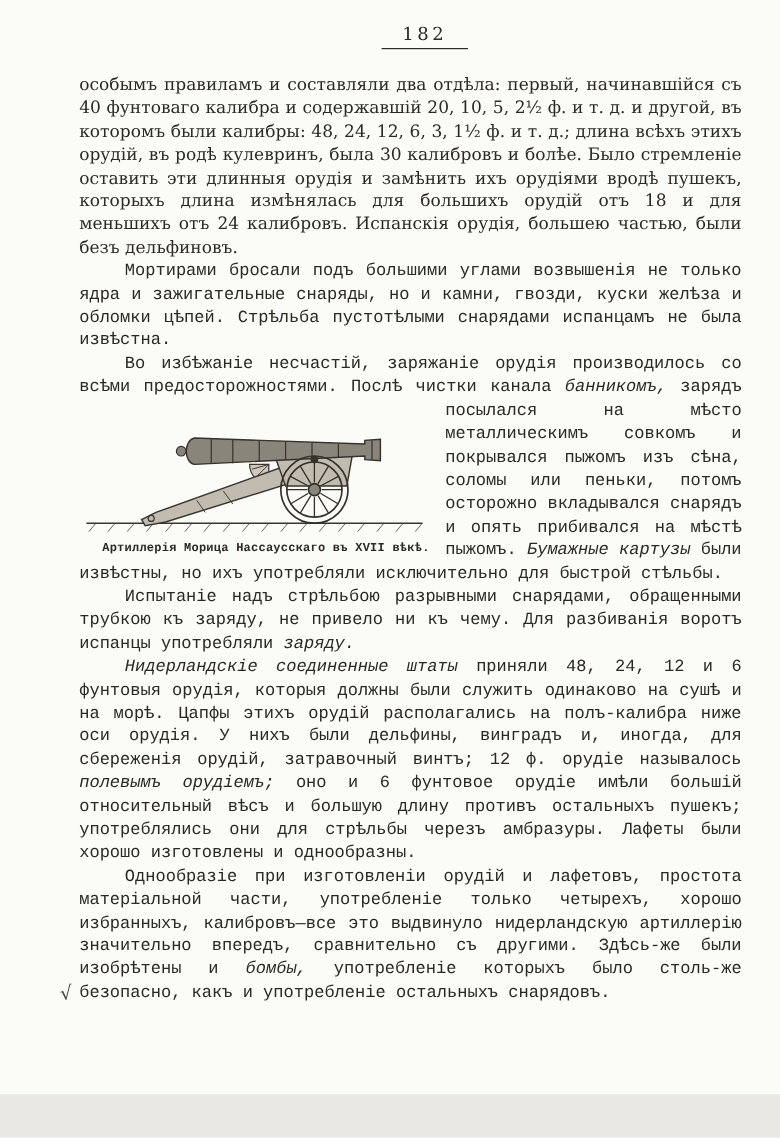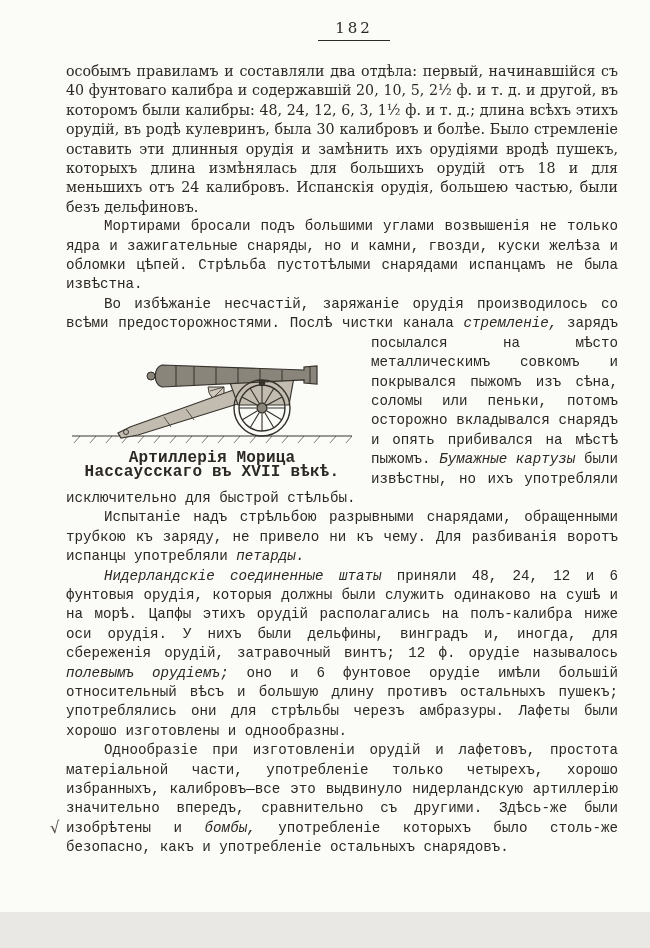--- a/index.html
+++ b/index.html
@@ -49,22 +49,22 @@
 
   .figure {
     float: left;
     width: 292px;
     margin: 3px 13px 4px 0;
     text-indent: 0;
   }
   .figure .art { display: block; }
   .figure .caption {
     display: block;
-    text-align: center;
-    font-size: 16px;
+    text-align: right;
+    font-size: 10px;
     font-weight: bold;
     line-height: 14px;
     margin-top: 2px;
     letter-spacing: 0.2px;
   }
 
   .margin-mark {
     position: absolute;
     left: 50px;
     top: 818px;
@@ -79,21 +79,21 @@
 <div class="page">
 
   <div class="page-header">
     <span class="page-number">182</span>
     <div class="header-rule"></div>
   </div>
 
   <div class="text-body">
       <div class="para"><span>особымъ правиламъ и составляли два отдѣла: первый, начинавшійся съ 40 фунтоваго калибра и содержавшій 20, 10, 5, 2½ ф. и т. д. и другой, въ которомъ были калибры: 48, 24, 12, 6, 3, 1½ ф. и т. д.; длина всѣхъ этихъ орудій, въ родѣ кулевринъ, была 30 калибровъ и болѣе. Было стремленіе оставить эти длинныя орудія и замѣнить ихъ орудіями вродѣ пушекъ, которыхъ длина измѣнялась для большихъ орудій отъ 18 и для меньшихъ отъ 24 калибровъ. Испанскія орудія, большею частью, были безъ дельфиновъ.</span></div>
       <div class="para indent"><span>Мортирами бросали подъ большими углами возвышенія не только ядра и зажигательные снаряды, но и камни, гвозди, куски желѣза и обломки цѣпей. Стрѣльба пустотѣлыми снарядами испанцамъ не была извѣстна.</span></div>
-      <div class="para indent"><span>Во избѣжаніе несчастій, заряжаніе орудія производилось со всѣми предосторожностями. Послѣ чистки канала </span><span class="it">стремленіе,</span><span> зарядъ посылался</span><span class="figure">
+      <div class="para indent"><span>Во избѣжаніе несчастій, заряжаніе орудія производилось со всѣми предосторожностями. Послѣ чистки канала </span><span class="it">банникомъ,</span><span> зарядъ посылался</span><span class="figure">
           <svg class="art" viewBox="0 0 292 112" width="292" height="112" xmlns="http://www.w3.org/2000/svg">
 
   <path d="M14 99l-6 7M30 99l-6 7M46 99l-6 7M62 99l-6 7M78 99l-6 7M94 99l-6 7M110 99l-6 7M126 99l-6 7M142 99l-6 7M158 99l-6 7M174 99l-6 7M190 99l-6 7M206 99l-6 7M222 99l-6 7M238 99l-6 7M254 99l-6 7M270 99l-6 7M286 99l-6 7" stroke="#615b51" stroke-width="0.8" fill="none"></path>
   <path d="M6 99H286" stroke="#3a362f" stroke-width="1.2" fill="none"></path>
 
   <path d="M158 50 L158 66 A16 16 0 0 1 142 50 Z" fill="#cfc9bd" stroke="#3a362f" stroke-width="1"></path>
   <path d="M158 50 L147 61 M158 50 L144 54" stroke="#3a362f" stroke-width="0.8" fill="none"></path>
 
   <path d="M170 52 L64 90 L52 96 L55 101 L72 98 L181 64 Z" fill="#c2bcb0" stroke="#3a362f" stroke-width="1.2"></path>
   <path d="M120 72 L128 83 M98 80 L105 90" stroke="#3a362f" stroke-width="0.8" fill="none"></path>
@@ -108,20 +108,20 @@
   <g stroke="#35312b" fill="none" stroke-width="1.4">
     <circle cx="196" cy="71" r="28"></circle>
     <circle cx="196" cy="71" r="23"></circle>
     <path d="M202 71L219 71M201 74L216 83M199 76L208 91M196 77L196 94M193 76L184 91M191 74L176 83M190 71L173 71M191 68L176 60M193 66L184 51M196 65L196 48M199 66L208 51M201 68L216 60" stroke-width="1.1"></path>
     <circle cx="196" cy="71" r="5" fill="#8a857a"></circle>
   </g>
   <circle cx="196" cy="46" r="3.2" fill="#35312b"></circle>
 </svg>
           <span class="caption">Артиллерія Морица Нассаусскаго въ XVII вѣкѣ.</span>
         </span><span> на мѣсто металлическимъ совкомъ и покрывался пыжомъ изъ сѣна, соломы или пеньки, потомъ осторожно вкладывался снарядъ и опять прибивался на мѣстѣ пыжомъ. </span><span class="it">Бумажные картузы</span><span> были извѣстны, но ихъ употребляли исключительно для быстрой стѣльбы.</span></div>
-      <div class="para indent"><span>Испытаніе надъ стрѣльбою разрывными снарядами, обращенными трубкою къ заряду, не привело ни къ чему. Для разбиванія воротъ испанцы употребляли </span><span class="it">петарды.</span></div>
+      <div class="para indent"><span>Испытаніе надъ стрѣльбою разрывными снарядами, обращенными трубкою къ заряду, не привело ни къ чему. Для разбиванія воротъ испанцы употребляли </span><span class="it">заряду.</span></div>
       <div class="para indent"><span class="it">Нидерландскіе соединенные штаты</span><span> приняли 48, 24, 12 и 6 фунтовыя орудія, которыя должны были служить одинаково на сушѣ и на морѣ. Цапфы этихъ орудій располагались на полъ-калибра ниже оси орудія. У нихъ были дельфины, винградъ и, иногда, для сбереженія орудій, затравочный винтъ; 12 ф. орудіе называлось </span><span class="it">полевымъ орудіемъ;</span><span> оно и 6 фунтовое орудіе имѣли большій относительный вѣсъ и большую длину противъ остальныхъ пушекъ; употреблялись они для стрѣльбы черезъ амбразуры. Лафеты были хорошо изготовлены и однообразны.</span></div>
       <div class="para indent"><span>Однообразіе при изготовленіи орудій и лафетовъ, простота матеріальной части, употребленіе только четырехъ, хорошо избранныхъ, калибровъ—все это выдвинуло нидерландскую артиллерію значительно впередъ, сравнительно съ другими. Здѣсь-же были изобрѣтены и </span><span class="it">бомбы,</span><span> употребленіе которыхъ было столь-же безопасно, какъ и употребленіе остальныхъ снарядовъ.</span></div>
     </div>
 
   <span class="margin-mark">√</span>
 
 </div>
 
 </body></html>

